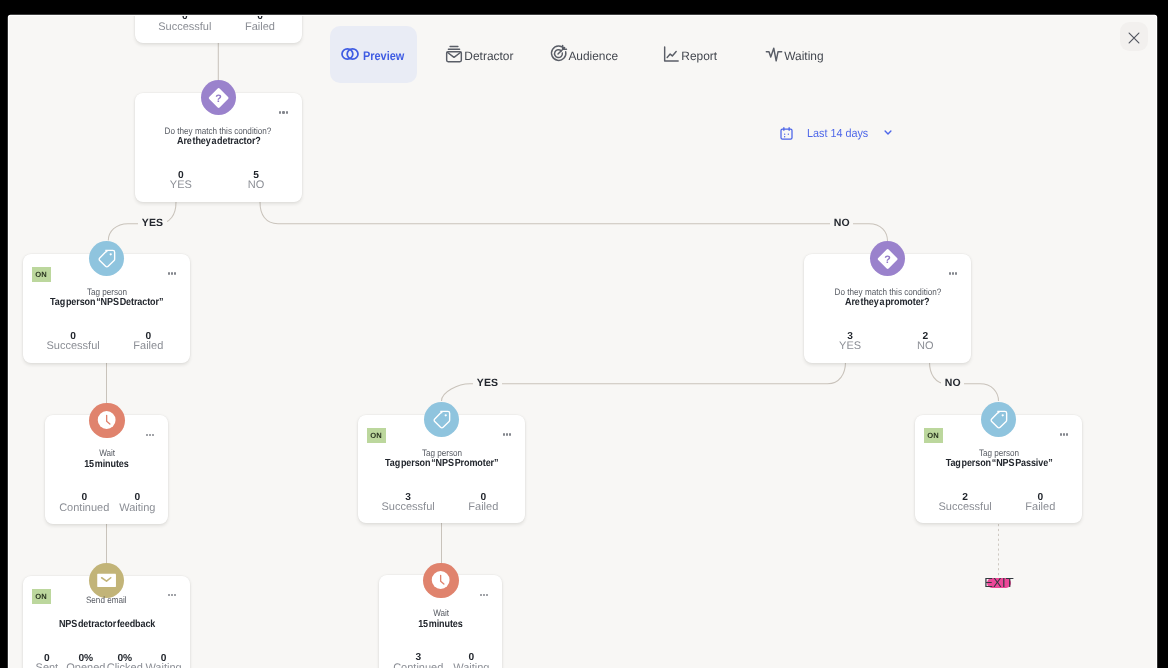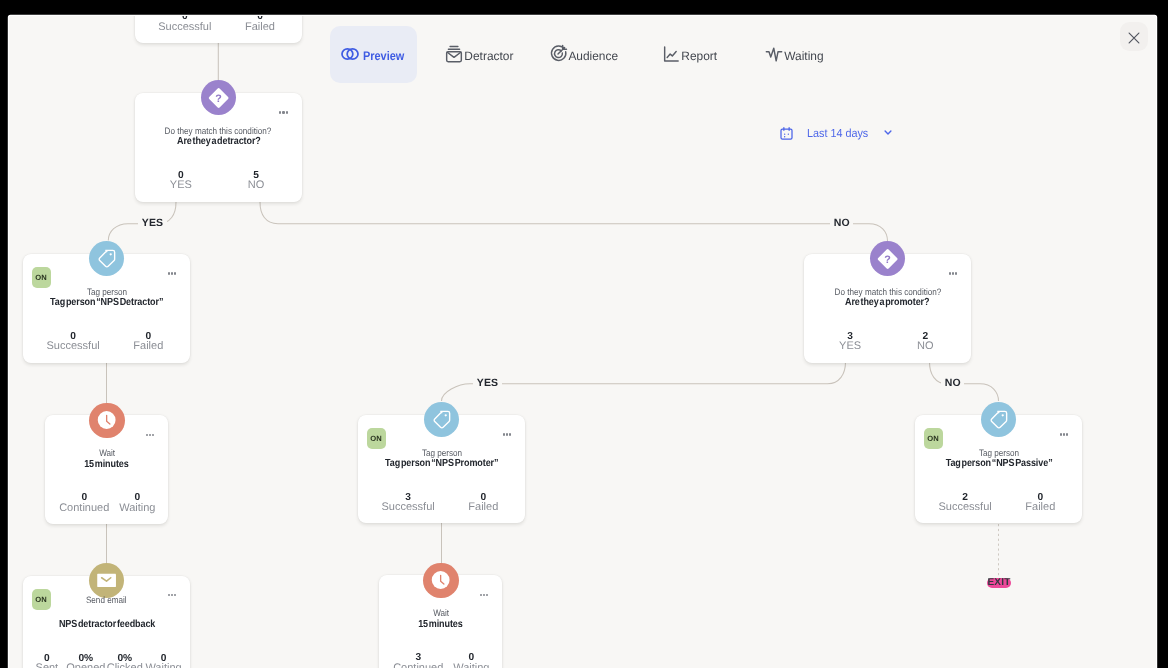--- a/index.html
+++ b/index.html
@@ -32,40 +32,40 @@
             background:#f2f0ee;display:flex;align-items:center;justify-content:center;cursor:pointer;}
   #closebtn svg{display:block;margin-top:3.5px;}
   
   #canvas{position:absolute;left:-1.2px;top:-1.2px;width:1149px;height:653px;}
   svg, .nicon{-webkit-font-smoothing:antialiased;}
   svg.edges{position:absolute;left:0;top:0;width:1149px;height:653px;pointer-events:none;}
   .node{position:absolute;background:#fff;border-radius:8px;
         box-shadow:0 1.5px 3.5px rgba(40,34,28,.11), 0 0 0 0.6px rgba(40,34,28,.035);}
   .nicon{position:absolute;width:35.3px;height:35.3px;border-radius:50%;
          display:flex;align-items:center;justify-content:center;}
-  .onbadge{position:absolute;left:8.5px;top:13.3px;height:21px;width:19.2px;border-radius:5px;
+  .onbadge{position:absolute;left:8.5px;top:13.3px;height:15px;width:19.2px;border-radius:0;
            background:#bcd79d;color:#2a3520;font-size:7.6px;font-weight:bold;letter-spacing:.2px;
            display:flex;align-items:center;justify-content:center;line-height:1;}
   .dots{position:absolute;right:14.3px;top:18.5px;width:8.5px;height:2.2px;cursor:pointer;
         display:flex;justify-content:space-between;align-items:center;}
   .dots i{display:block;width:2.2px;height:2.2px;border-radius:50%;background:#83868d;}
   .ntitle{position:absolute;left:0;right:0;text-align:center;font-size:9.3px;color:#565a62;line-height:10px;}
   .ntitle span{display:inline-block;transform:scaleX(0.875);transform-origin:center;}
   .nsub{position:absolute;left:0;right:0;text-align:center;font-size:10.3px;
         font-weight:bold;color:#22262d;letter-spacing:-.1px;line-height:11px;}
   .nsub span{display:inline-block;transform:scaleX(0.875);transform-origin:center;word-spacing:-1.9px;}
   .stats{position:absolute;left:0;right:0;display:flex;padding:0 8.5px;box-sizing:border-box;}
   .node.shifted .stats{transform:translateX(4px);}
   .stats.quad{padding:0 6px;transform:translateX(-1.5px)!important;}
   .stat{flex:1;text-align:center;}
   .stat .v{font-size:10.2px;font-weight:bold;color:#22262d;line-height:9.5px;}
   .stat .l{font-size:11px;color:#8b8e95;line-height:10px;}
   .edgelabel{position:absolute;font-size:10.5px;font-weight:bold;color:#24282f;letter-spacing:.1px;
              background:#f8f7f5;padding:0 3.5px;line-height:12px;}
-  .exitbadge{position:absolute;width:24px;height:10.3px;font-size:10px;font-weight:bold;color:#34383f;
+  .exitbadge{position:absolute;width:24px;height:10.3px;font-size:13px;font-weight:normal;color:#34383f;
              letter-spacing:.2px;background:#ec4899;border-radius:5.2px;display:flex;
              align-items:center;justify-content:center;line-height:1;}
 </style>
 </head>
 <body>
 
 <div id="panel">
   <div id="canvas">
     <svg class="edges" viewBox="0 0 1149 653" xmlns="http://www.w3.org/2000/svg">
       <g fill="none" stroke="#c9c3bb" stroke-width="1.05">

